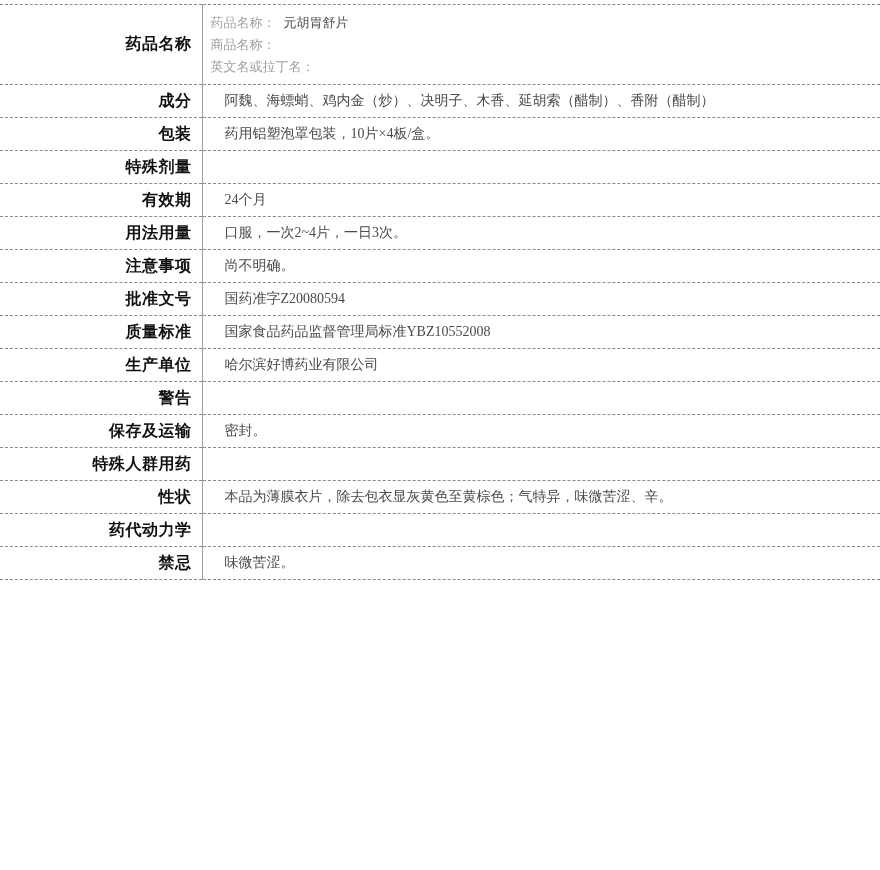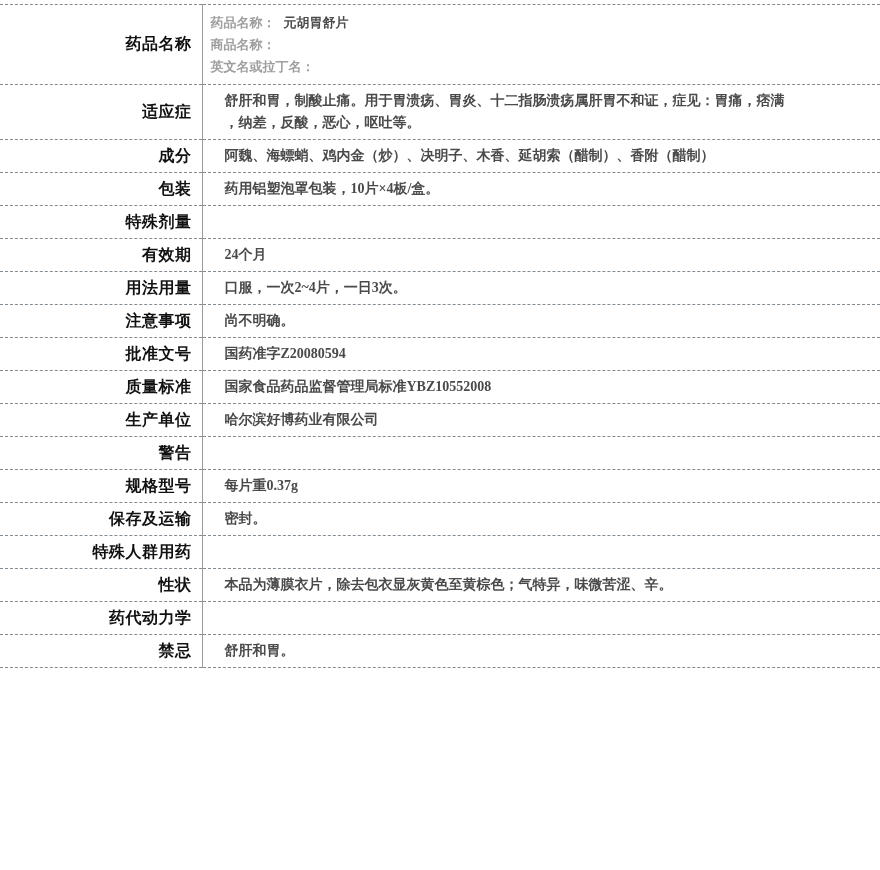--- a/index.html
+++ b/index.html
@@ -37,21 +37,20 @@
     letter-spacing: 0.5px;
     color: #111111;
     white-space: nowrap;
   }
   td.value-cell {
     vertical-align: middle;
     padding: 5px 28px 5px 22px;
     font-size: 14px;
     color: #4a4a4a;
     line-height: 22px;
-    font-weight: bold;
   }
   tr.row-single td { height: 33px; }
   tr.row-name td { height: 80px; }
   tr.row-indication td { height: 53px; }
   .name-lines {
     font-size: 13px;
     line-height: 22px;
   }
   tr.row-name td.value-cell { padding-left: 8px; }
   .muted { color: #9e9e9e; }
@@ -71,27 +70,20 @@
         <td class="label-cell">药品名称</td>
         <td class="value-cell">
           <div class="name-lines">
             <div><span class="muted">药品名称：</span><span class="name-value">元胡胃舒片</span></div>
             <div><span class="muted">商品名称：</span><span class="name-value"></span></div>
             <div><span class="muted">英文名或拉丁名：</span><span class="name-value"></span></div>
           </div>
         </td>
       </tr>
 
-      <tr class="row-indication">
-        <td class="label-cell">适应症</td>
-        <td class="value-cell">
-          <div class="ind-line">舒肝和胃，制酸止痛。用于胃溃疡、胃炎、十二指肠溃疡属肝胃不和证，症见：胃痛，痞满</div>
-          <div class="ind-line">，纳差，反酸，恶心，呕吐等。</div>
-        </td>
-      </tr>
 
       <tr class="row-single">
         <td class="label-cell">成分</td>
         <td class="value-cell">阿魏、海螵蛸、鸡内金（炒）、决明子、木香、延胡索（醋制）、香附（醋制）</td>
       </tr>
       <tr class="row-single">
         <td class="label-cell">包装</td>
         <td class="value-cell">药用铝塑泡罩包装，10片×4板/盒。</td>
       </tr>
       <tr class="row-single">
@@ -120,38 +112,34 @@
       </tr>
       <tr class="row-single">
         <td class="label-cell">生产单位</td>
         <td class="value-cell">哈尔滨好博药业有限公司</td>
       </tr>
       <tr class="row-single">
         <td class="label-cell">警告</td>
         <td class="value-cell"></td>
       </tr>
       <tr class="row-single">
-        <td class="label-cell">规格型号</td>
-        <td class="value-cell">每片重0.37g</td>
-      </tr>
-      <tr class="row-single">
         <td class="label-cell">保存及运输</td>
         <td class="value-cell">密封。</td>
       </tr>
       <tr class="row-single">
         <td class="label-cell">特殊人群用药</td>
         <td class="value-cell"></td>
       </tr>
       <tr class="row-single">
         <td class="label-cell">性状</td>
         <td class="value-cell">本品为薄膜衣片，除去包衣显灰黄色至黄棕色；气特异，味微苦涩、辛。</td>
       </tr>
       <tr class="row-single">
         <td class="label-cell">药代动力学</td>
         <td class="value-cell"></td>
       </tr>
       <tr class="row-single">
         <td class="label-cell">禁忌</td>
-        <td class="value-cell">舒肝和胃。</td>
+        <td class="value-cell">味微苦涩。</td>
       </tr>
     </tbody>
   </table>
 </div>
 
 </body></html>

